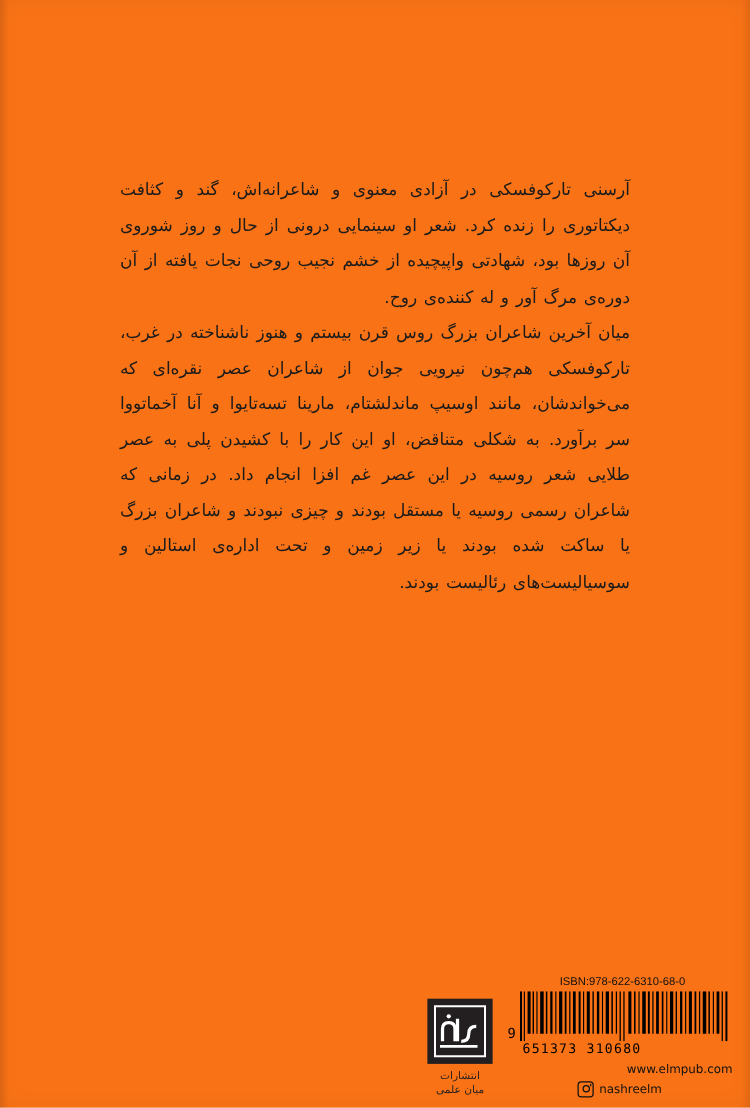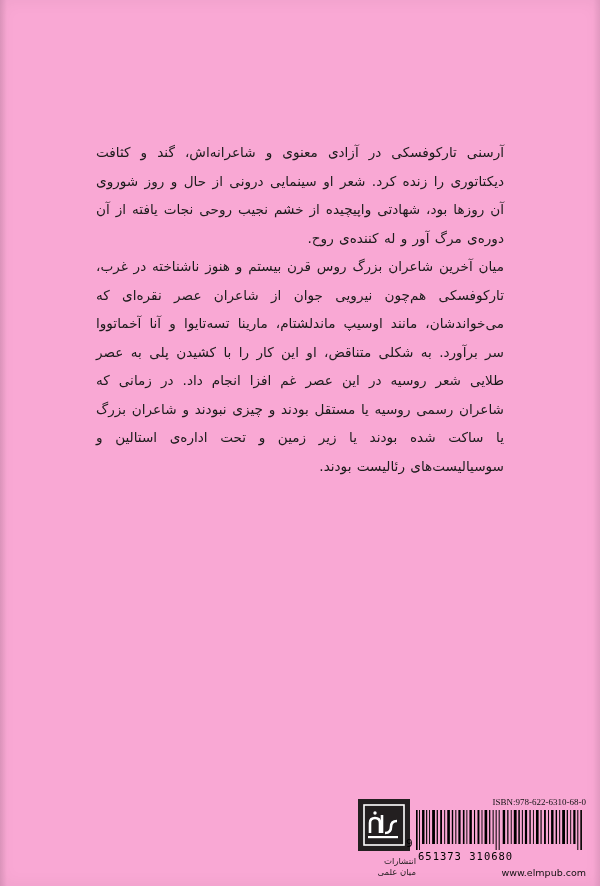--- a/index.html
+++ b/index.html
@@ -12,21 +12,21 @@
     height: 886px;
     position: relative;
     overflow: hidden;
     font-family: "DejaVu Sans", sans-serif;
   }
 
   
   #book-back-cover {
     position: absolute;
     inset: 0;
-    background: #f9a8d4;
+    background: #f97316;
     box-shadow: inset 0 0 18px rgba(0,0,0,0.05);
   }
   #book-back-cover::before {
     content: "";
     position: absolute;
     left: 0; top: 0; bottom: 0;
     width: 7px;
     background: linear-gradient(to right, rgba(0,0,0,0.10), rgba(0,0,0,0));
     pointer-events: none;
   }
@@ -66,24 +66,24 @@
     position: absolute;
     left: 0;
     right: 0;
     bottom: 0;
     height: 116px;
   }
 
   
   #publisher-logo-block {
     position: absolute;
-    left: 352px;
+    left: 336px;
     bottom: 8px;
     width: 64px;
-    text-align: right;
+    text-align: center;
   }
   #publisher-mark {
     width: 52px;
     height: 52px;
     margin: 0 auto;
     background: #231f20;
     position: relative;
     display: block;
   }
   #publisher-mark svg { display: block; }
@@ -101,24 +101,24 @@
     position: absolute;
     left: 406px;
     right: 14px;
     bottom: 8px;
     text-align: left;
     direction: ltr;
   }
   #isbn-text {
     font-size: 9px;
     color: #111;
-    font-family: Liberation Serif, serif;
+    font-family: Liberation Sans, sans-serif;
     letter-spacing: 0px;
     margin-bottom: 3px;
-    text-align: right;
+    text-align: center;
     padding-left: 4px;
   }
   #barcode-wrap {
     display: flex;
     align-items: flex-end;
     gap: 2px;
   }
   #barcode-prefix {
     font-size: 11px;
     font-family: "DejaVu Sans Mono", monospace;
@@ -265,16 +265,20 @@
             <rect x="161" y="0" width="1.0" height="40"></rect>
             <rect x="164" y="0" width="1.6" height="40"></rect>
           </g>
         </svg>
       </div>
 
       <div id="barcode-digits">651373 310680</div>
 
       <div id="website">www.elmpub.com</div>
 
+      <div id="social-row">
+        <span id="instagram-icon"></span>
+        <span>nashreelm</span>
+      </div>
     </div>
 
   </div>
 </div>
 
 </body></html>

